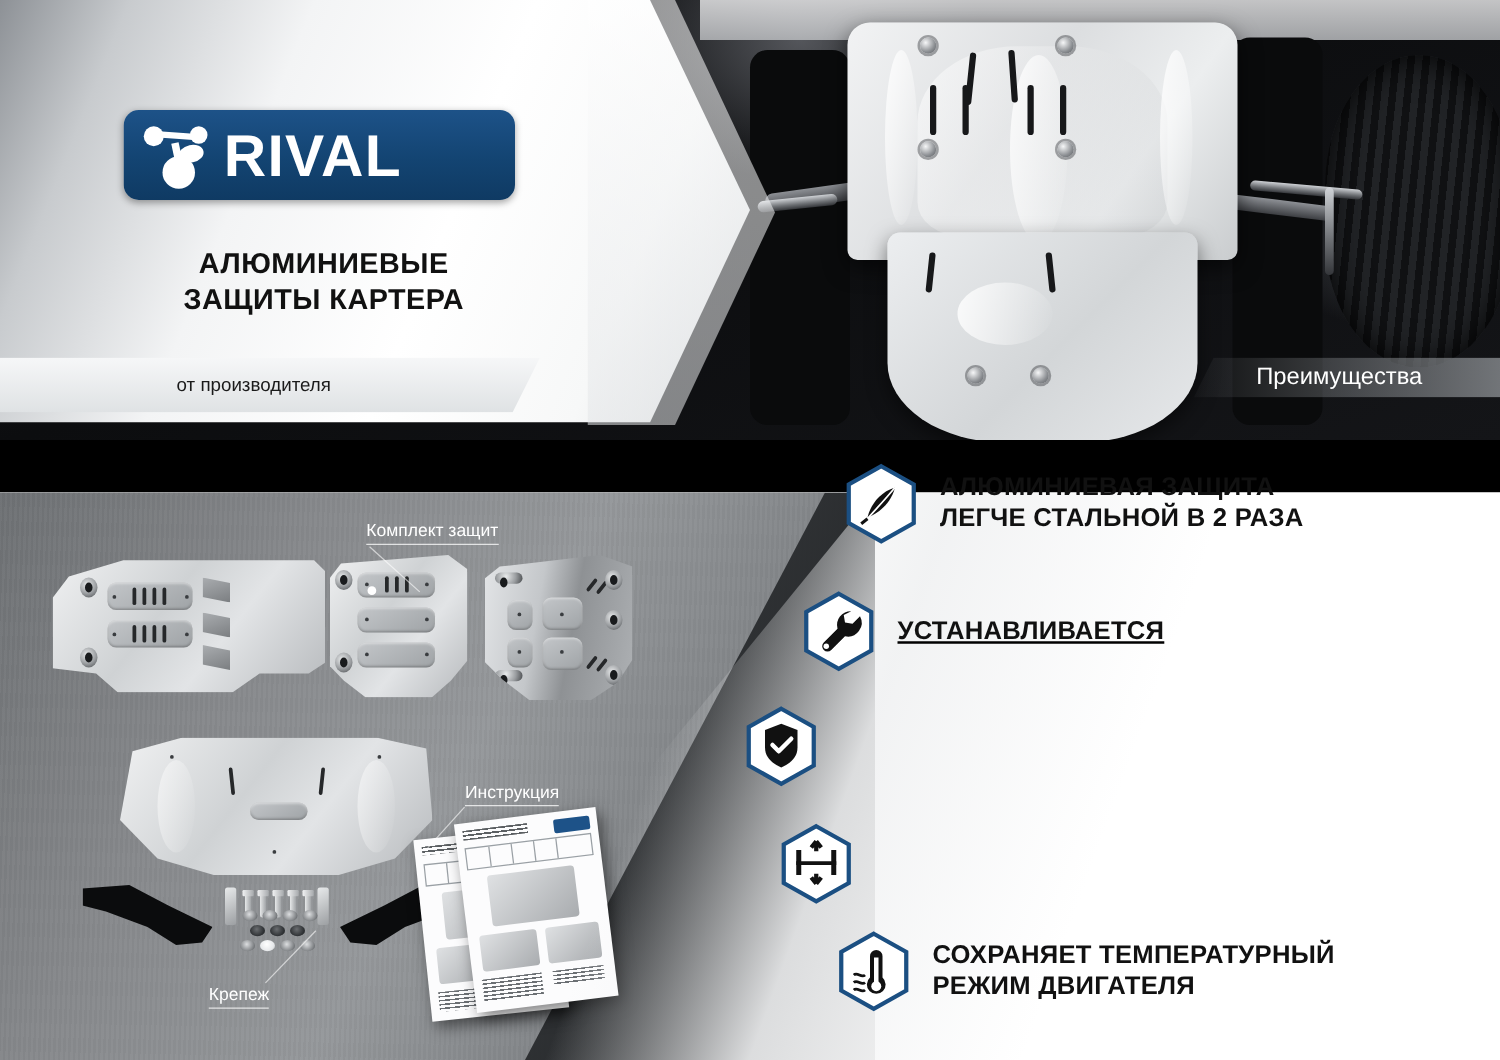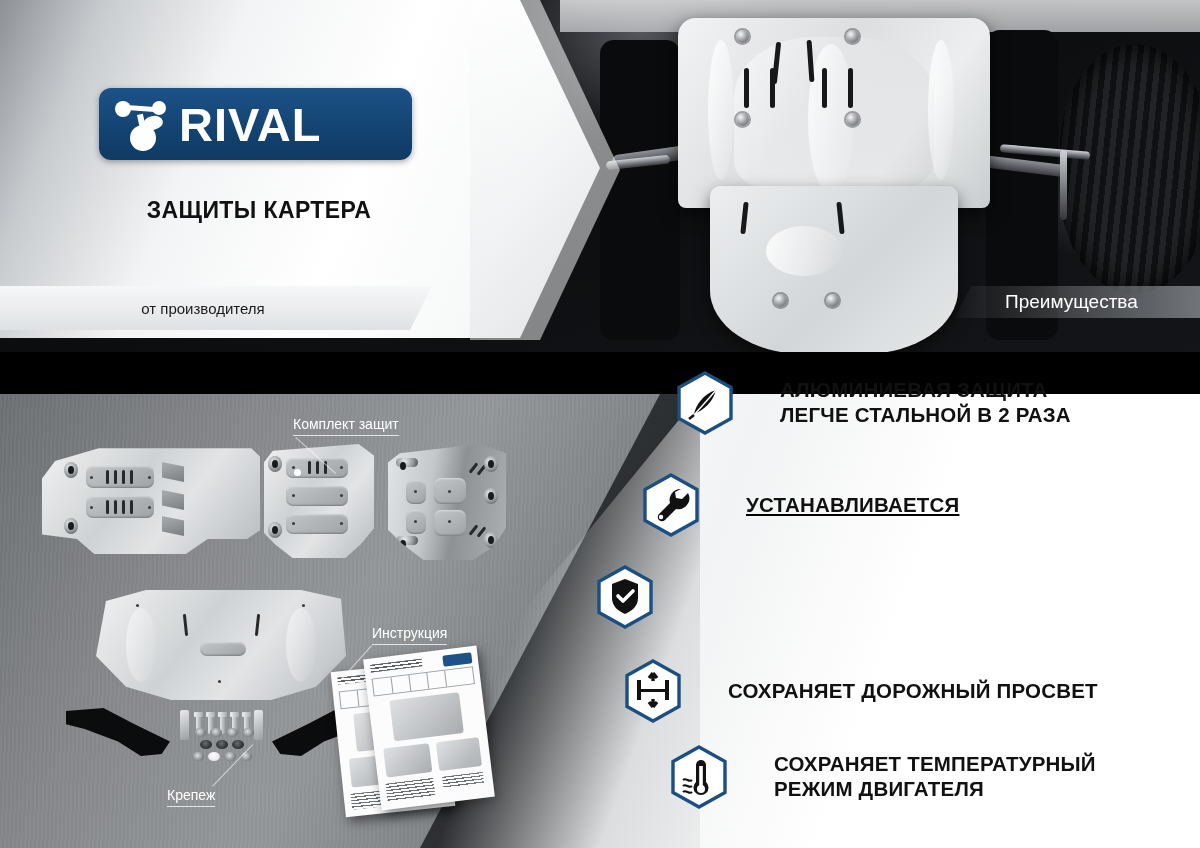--- a/index.html
+++ b/index.html
@@ -219,21 +219,21 @@
   }
   .sheet .txt {
     position: absolute;
     background: repeating-linear-gradient(180deg, #6b6f73 0 1.2px, transparent 1.2px 3.2px);
   }
 
   
   .features {
     position: absolute; left: 612px; top: 362px; width: 588px; height: 486px;
   }
-  .feat { position: absolute; display: flex; align-items: center; gap: 28px; }
+  .feat { position: absolute; display: flex; align-items: center; }
   .hexwrap { position: relative; width: 62px; height: 66px; flex: none; }
   .hexwrap svg { position: absolute; left: 0; top: 0; }
   .feat-text {
     margin-left: 16px; color: #111; font-weight: 800; font-size: 20.5px;
     line-height: 1.2; letter-spacing: .2px; white-space: pre-line;
   }
 </style>
 </head>
 <body>
 
@@ -284,20 +284,21 @@
       <circle cx="50" cy="12" r="7" fill="#fff"></circle>
       <ellipse cx="44" cy="27" rx="10" ry="7" fill="#fff" transform="rotate(-12 44 27)"></ellipse>
       <circle cx="34" cy="42" r="13" fill="#fff"></circle>
       <rect x="18" y="9" width="28" height="5" fill="#fff" transform="rotate(4 18 9)"></rect>
       <rect x="28" y="19" width="6" height="18" fill="#fff" transform="rotate(-12 28 19)"></rect>
     </svg>
     <span class="logo-word">RIVAL</span>
   </div>
 
   <div class="head-title">
+    <div>АЛЮМИНИЕВЫЕ</div>
     <div>ЗАЩИТЫ КАРТЕРА</div>
   </div>
 
   <div class="sub-band">
     <span>от производителя</span>
   </div>
 
   <div class="adv-band">
     <span>Преимущества</span>
   </div>
@@ -493,21 +494,20 @@
       <span class="hexwrap">
         <svg width="62" height="66" viewBox="0 0 62 66">
           <polygon points="31,3 57,17.5 57,48.5 31,63 5,48.5 5,17.5" fill="#fff" stroke="#1b4f82" stroke-width="3.4"></polygon>
           <rect x="15" y="22" width="4" height="20" fill="#111"></rect>
           <rect x="43" y="22" width="4" height="20" fill="#111"></rect>
           <rect x="15" y="31" width="32" height="3" fill="#111"></rect>
           <path d="M31 15v8M31 15l-4 5M31 15l4 5" stroke="#111" stroke-width="3.4" fill="none"></path>
           <path d="M31 49v-8M31 49l-4-5M31 49l4-5" stroke="#111" stroke-width="3.4" fill="none"></path>
         </svg>
       </span>
-      <span class="feat-text"><span>СОХРАНЯЕТ ДОРОЖНЫЙ ПРОСВЕТ</span></span>
     </div>
 
     <div class="feat" style="left:56px;top:382px;">
       <span class="hexwrap">
         <svg width="62" height="66" viewBox="0 0 62 66">
           <polygon points="31,3 57,17.5 57,48.5 31,63 5,48.5 5,17.5" fill="#fff" stroke="#1b4f82" stroke-width="3.4"></polygon>
           <path d="M33 16a5 5 0 0 1 5 5v17a7.5 7.5 0 1 1-10 0V21a5 5 0 0 1 5-5z" fill="#111"></path>
           <rect x="31.2" y="22" width="3.6" height="20" fill="#fff"></rect>
           <circle cx="33" cy="45" r="4" fill="#fff"></circle>
           <path d="M15 36c3-3 6 3 9 0M15 42c3-3 6 3 9 0M15 48c3-3 6 3 9 0" stroke="#111" stroke-width="2.2" fill="none"></path>

